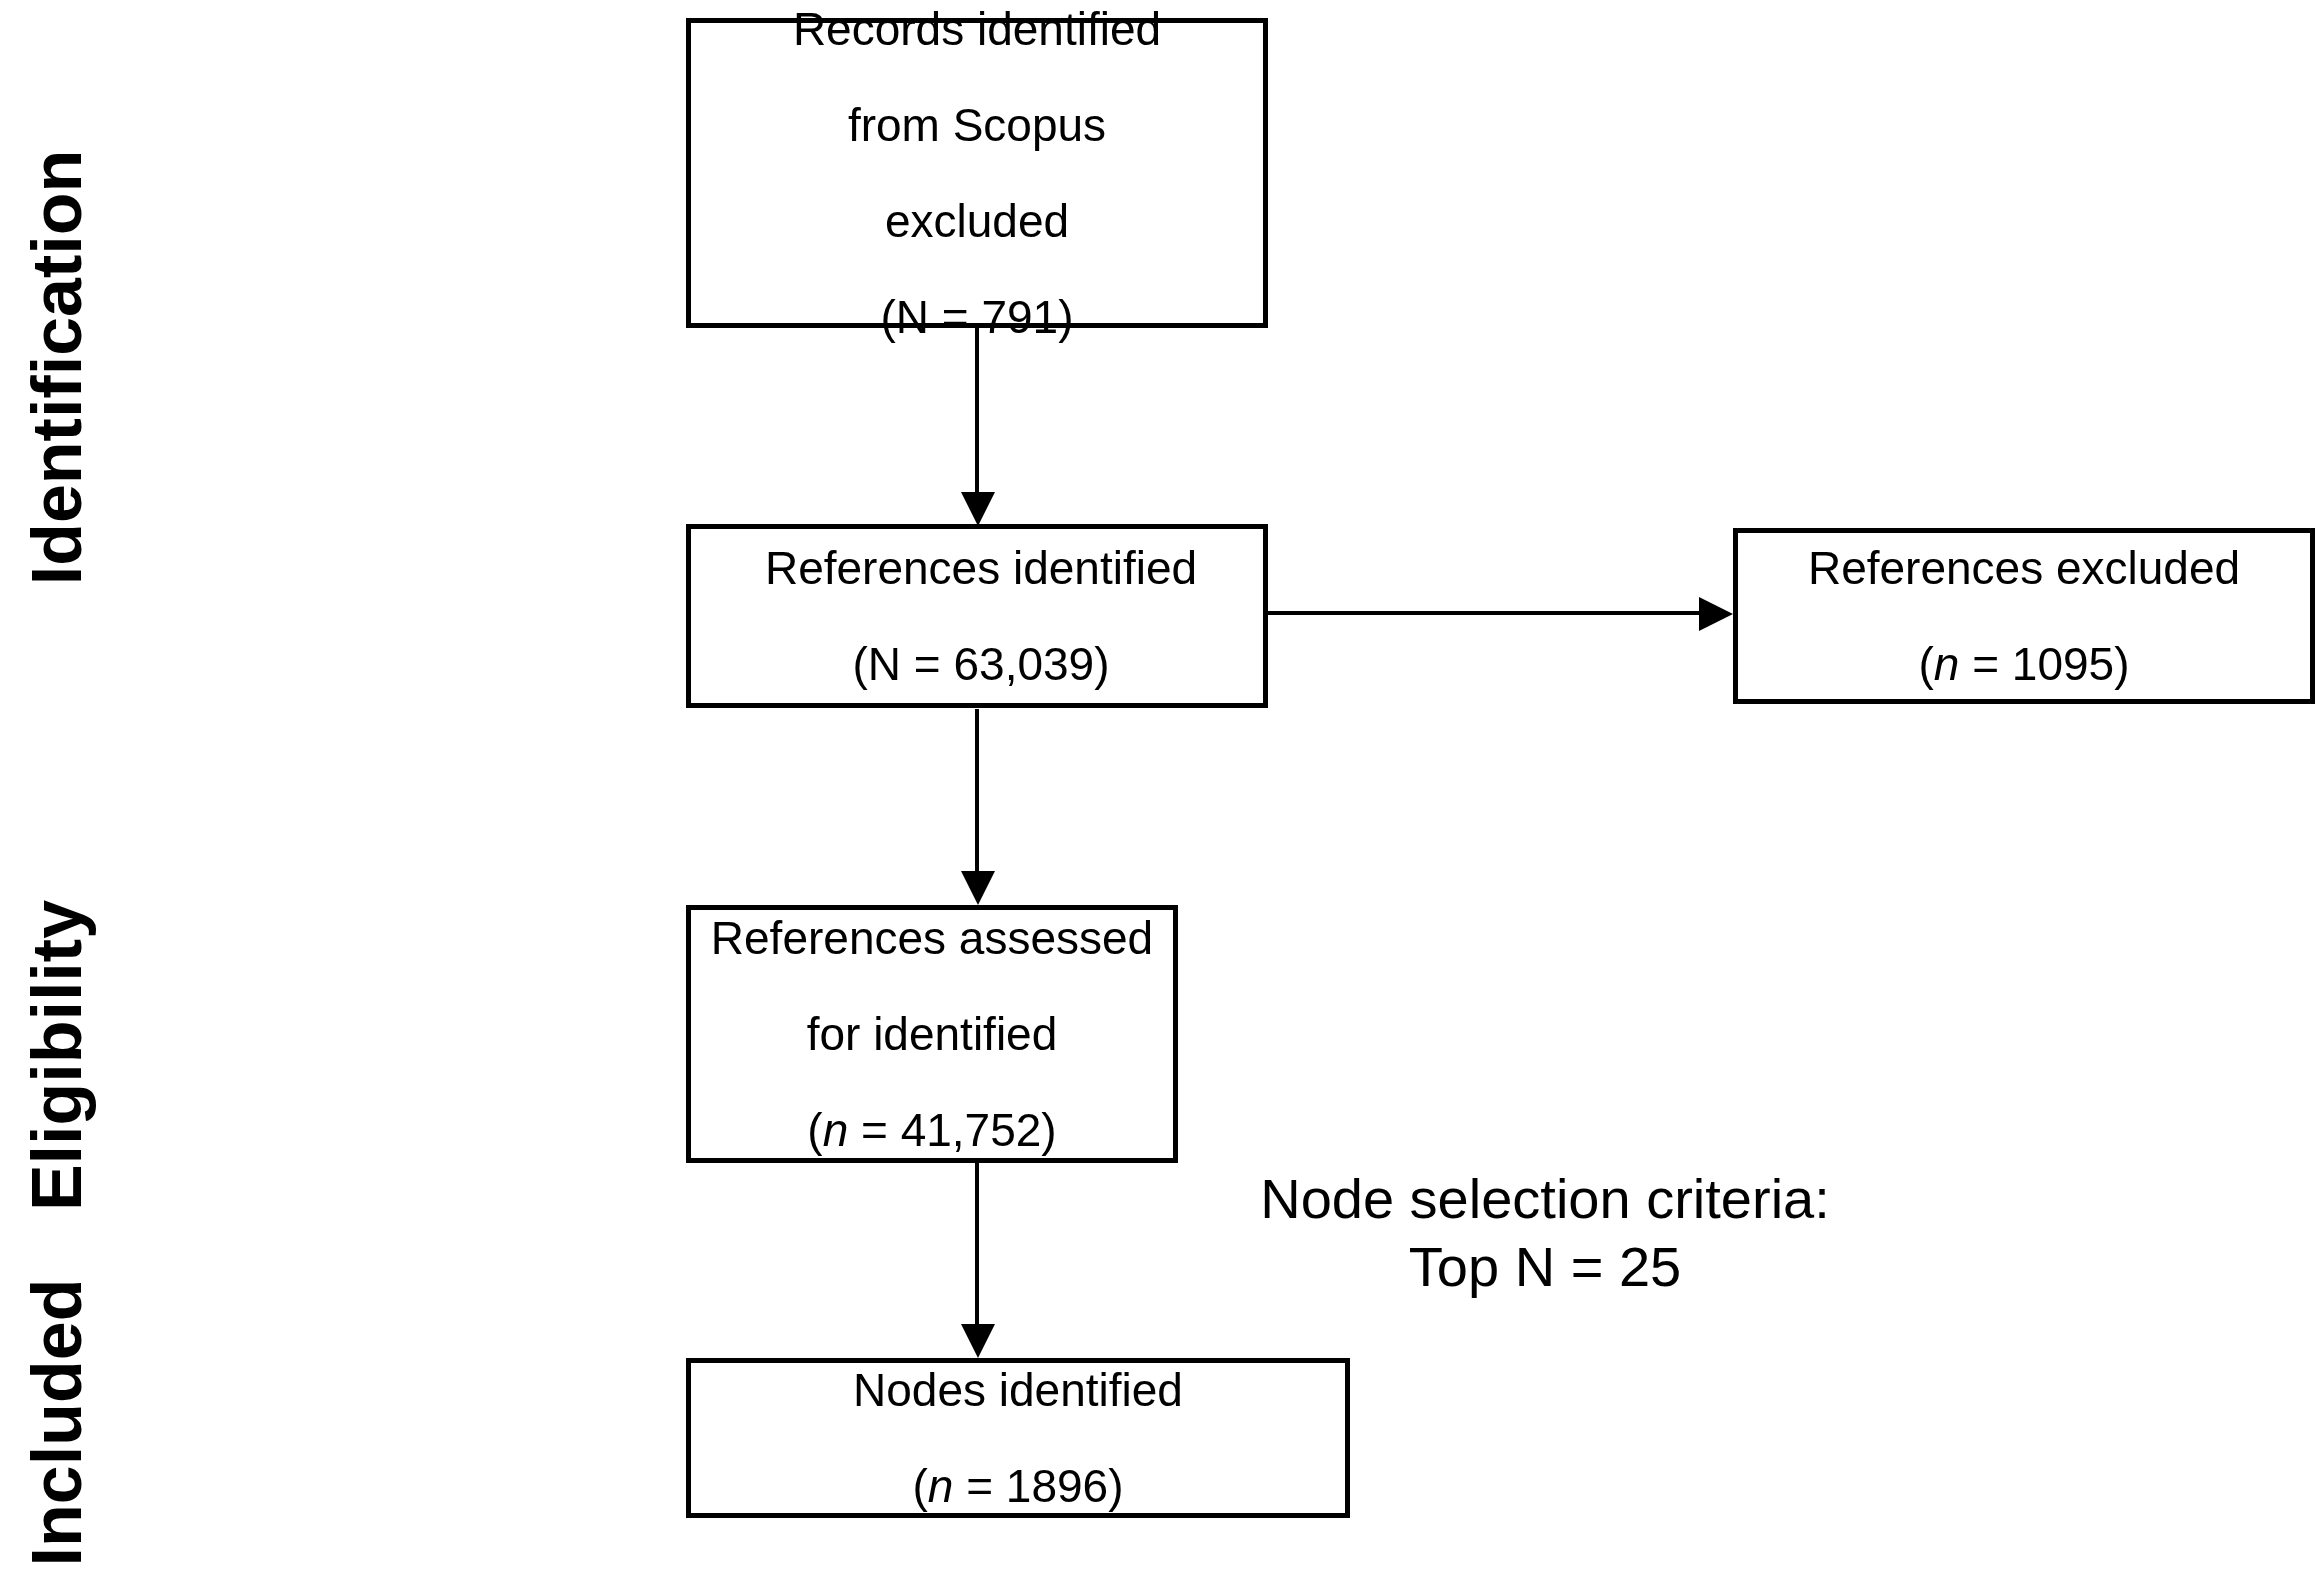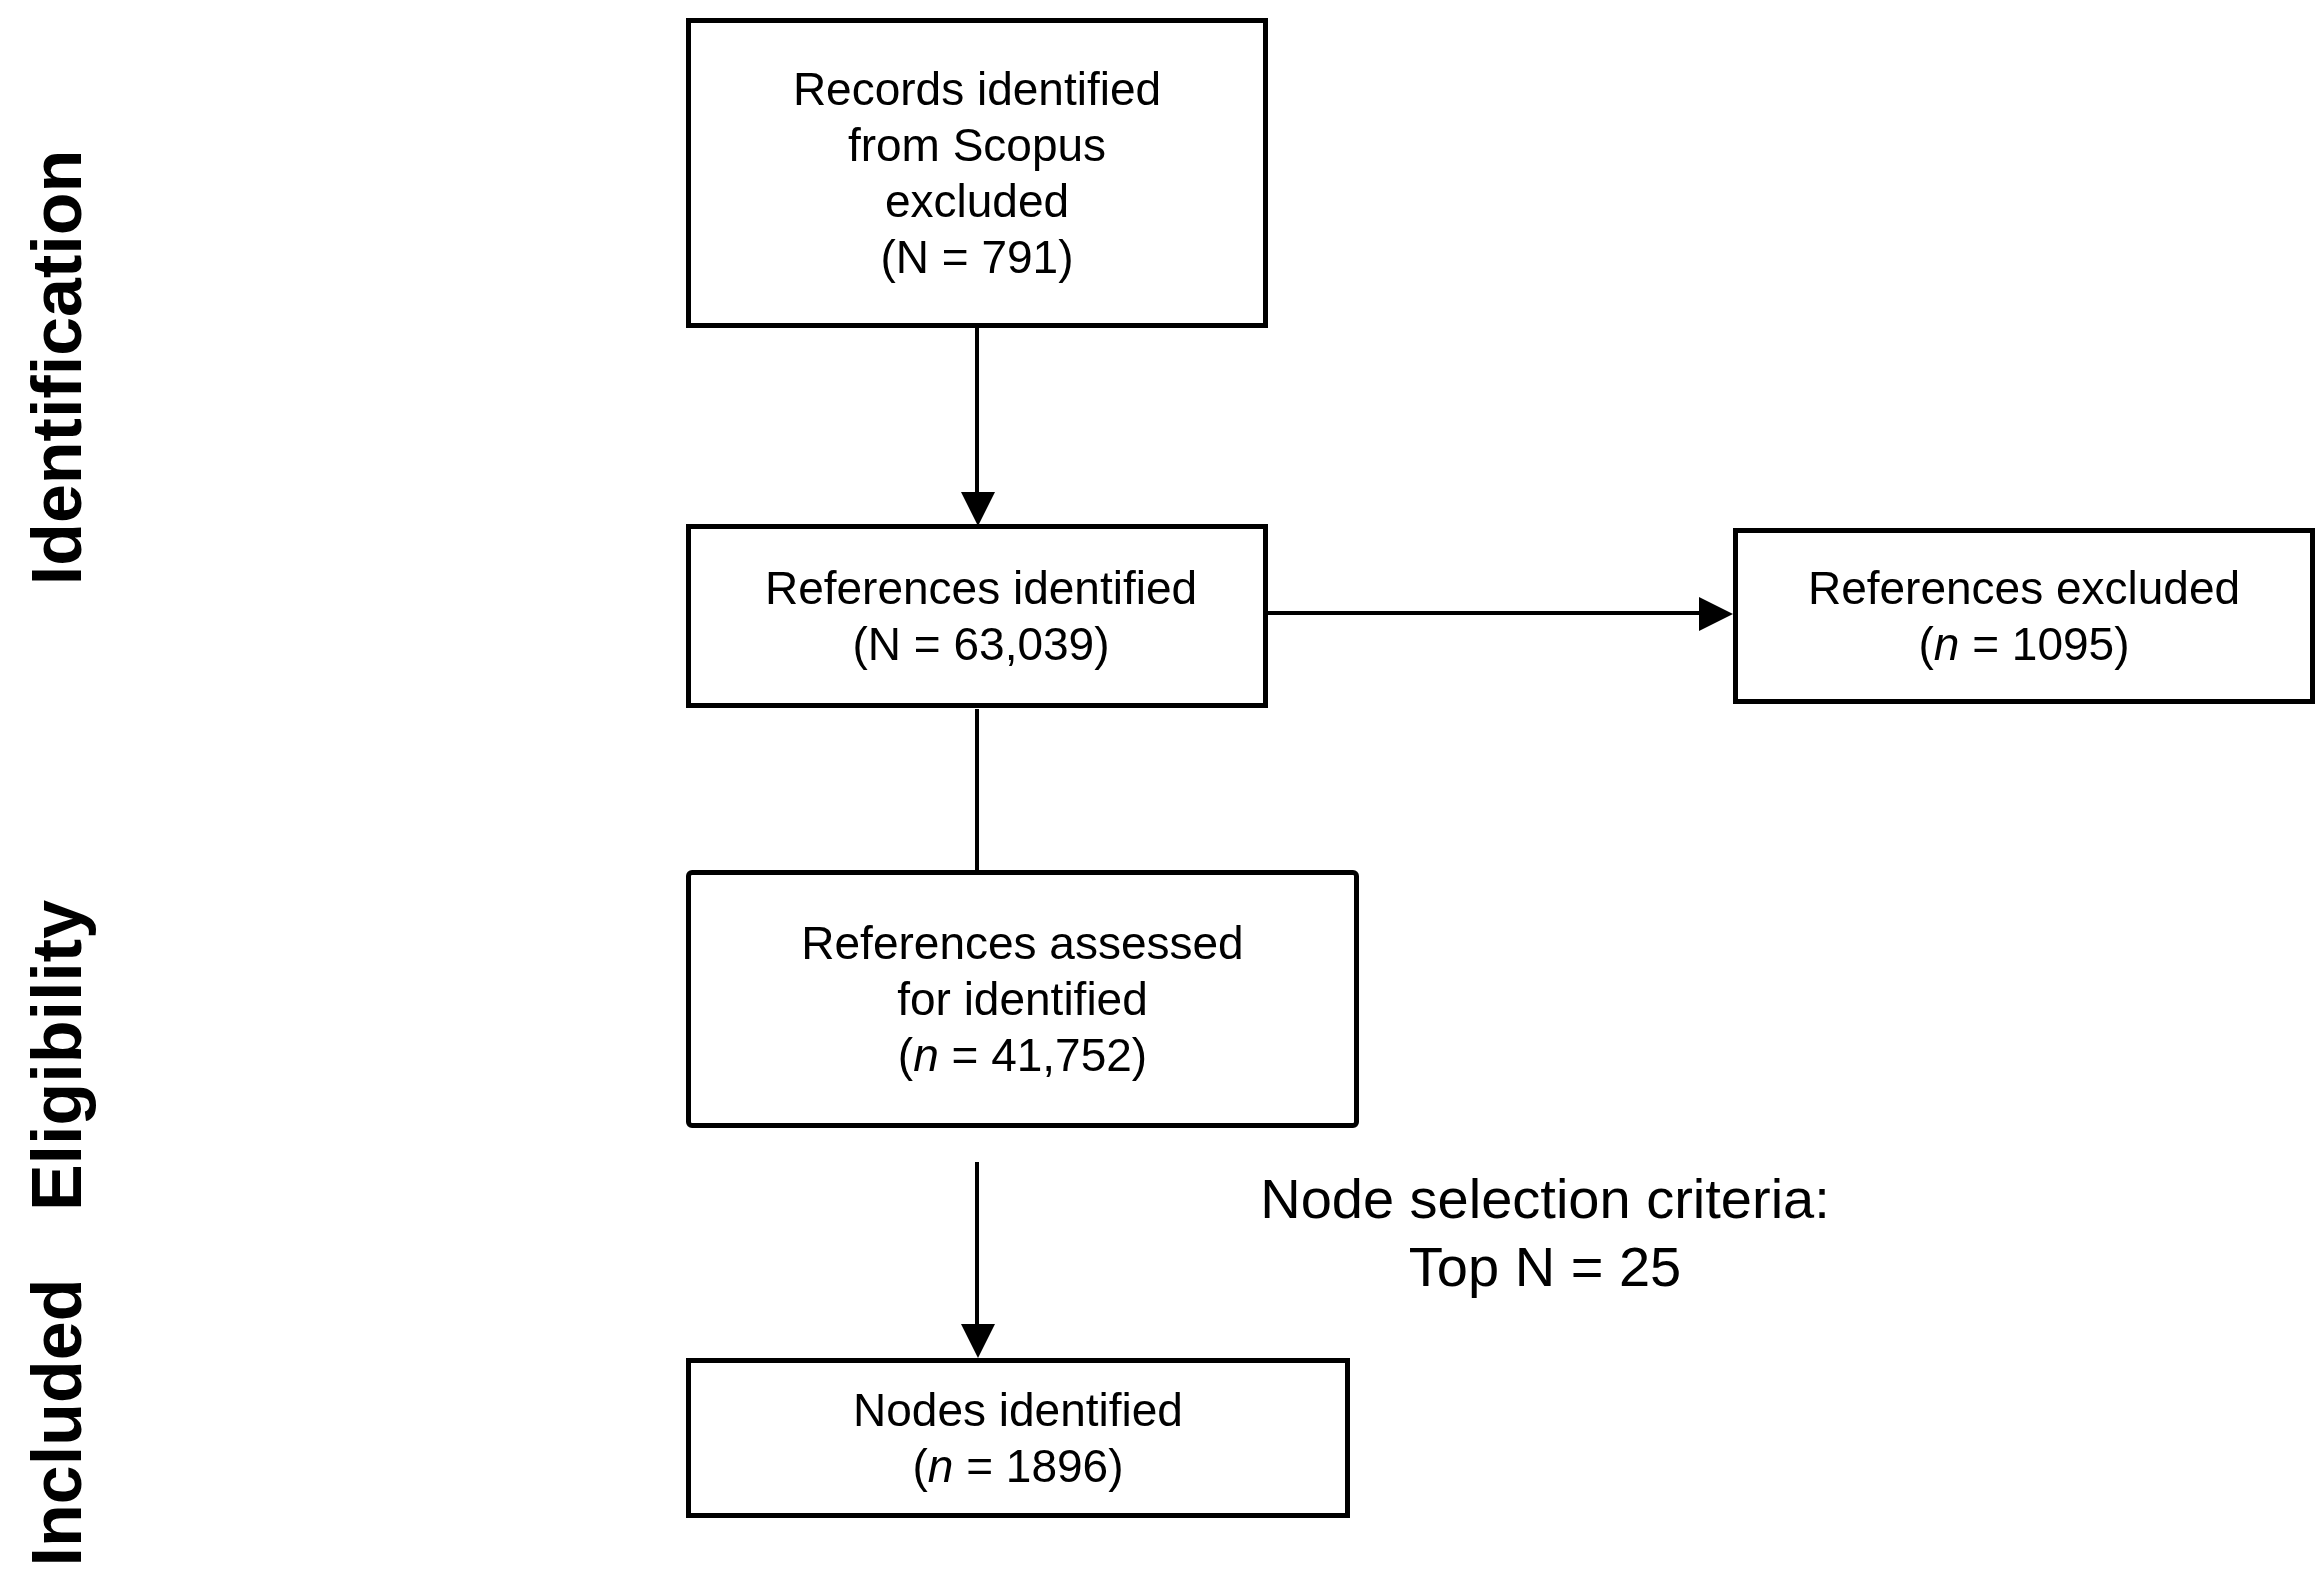--- a/index.html
+++ b/index.html
@@ -28,20 +28,21 @@
     box-sizing: border-box;
     border: 5.6px solid #000000;
     background: #ffffff;
     display: flex;
     flex-direction: column;
     justify-content: center;
     align-items: center;
     text-align: center;
     font-size: 46px;
     line-height: 56px;
+    gap: 40px;
   }
   .bl { white-space: nowrap; }
   .statvar.italic { font-style: italic; }
   .vline { position: absolute; width: 4.2px; background: #000000; }
   .hline { position: absolute; height: 4.2px; background: #000000; }
   .head-down {
     position: absolute; width: 0; height: 0;
     border-left: 17px solid transparent;
     border-right: 17px solid transparent;
     border-top: 34px solid #000000;
@@ -88,21 +89,21 @@
   <div class="head-right" style="left:1699px; top:597px;"></div>
 
   <div class="box" style="left:1733px; top:528px; width:582px; height:176px;">
     <div class="bl">References excluded</div>
     <div class="bl"><span class="statvar-pre">(</span><span class="statvar italic">n</span><span class="statvar-post"> = 1095)</span></div>
   </div>
 
   <div class="vline" style="left:975px; top:709px; height:165px;"></div>
   <div class="head-down" style="left:961px; top:871px;"></div>
 
-  <div class="box" style="left:686px; top:870px; width:673px; height:258px;border-radius:6px;">
+  <div class="box" style="left:686px; top:905px; width:492px; height:258px;">
     <div class="bl">References assessed</div>
     <div class="bl">for identified</div>
     <div class="bl"><span class="statvar-pre">(</span><span class="statvar italic">n</span><span class="statvar-post"> = 41,752)</span></div>
   </div>
 
   <div class="vline" style="left:975px; top:1162px; height:166px;"></div>
   <div class="head-down" style="left:961px; top:1324px;"></div>
 
   <div class="annotation">
     <div>Node selection criteria:</div>

